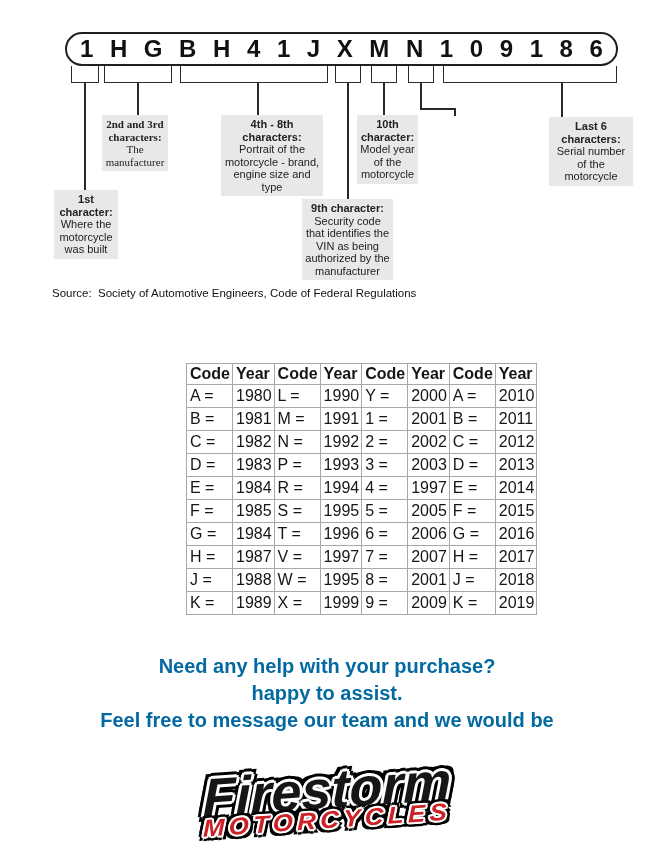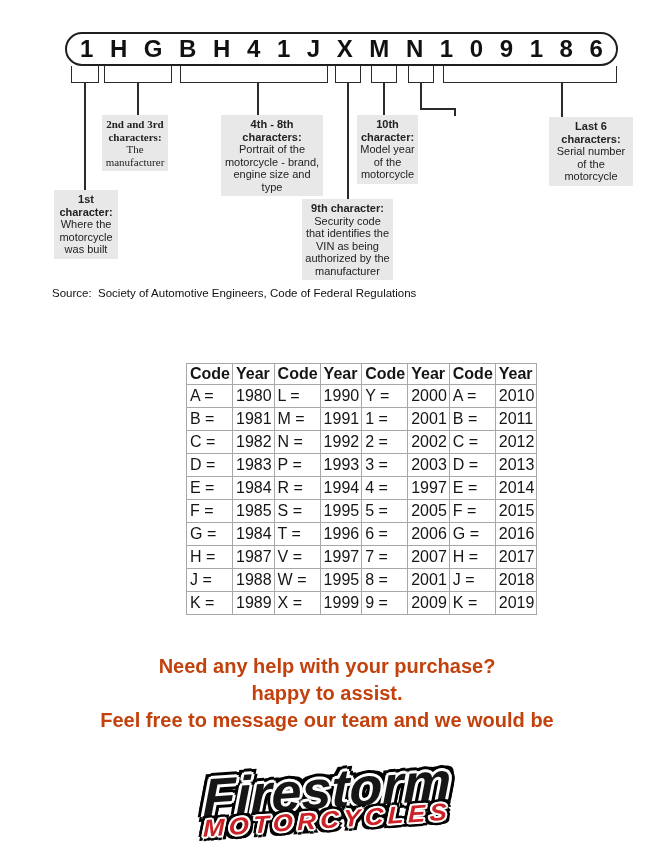--- a/index.html
+++ b/index.html
@@ -56,21 +56,21 @@
             font-size:16px;color:#151515;}
   .yc-table th,.yc-table td{border:1px solid #a8a8a8;text-align:left;
             padding:0 2px 0 3px;box-sizing:border-box;}
   .yc-table th{height:21px;font-weight:bold;}
   .yc-table td{height:23px;font-weight:normal;}
   .yc-table th:nth-child(odd),.yc-table td:nth-child(odd){width:36px;}
   .yc-table th:nth-child(even),.yc-table td:nth-child(even){width:34px;}
 
   
   .help-message{position:absolute;left:0;top:653px;width:654px;text-align:center;
-                font-size:20px;font-weight:bold;line-height:27px;color:#c2410c;}
+                font-size:20px;font-weight:bold;line-height:27px;color:#0369a1;}
 
   
   .logo{position:absolute;left:152px;top:762px;width:350px;text-align:center;
         transform:rotate(-4deg) skewX(-4deg);}
   .logo-main{font-size:54px;font-weight:bold;font-style:italic;color:#161616;
         letter-spacing:0px;line-height:1;
         text-shadow:
          -2px -2px 0 #fff,2px -2px 0 #fff,-2px 2px 0 #fff,2px 2px 0 #fff,
          -3px 0 0 #fff,3px 0 0 #fff,0 -3px 0 #fff,0 3px 0 #fff,
          -5px -5px 0 #000,5px -5px 0 #000,-5px 5px 0 #000,5px 5px 0 #000,

